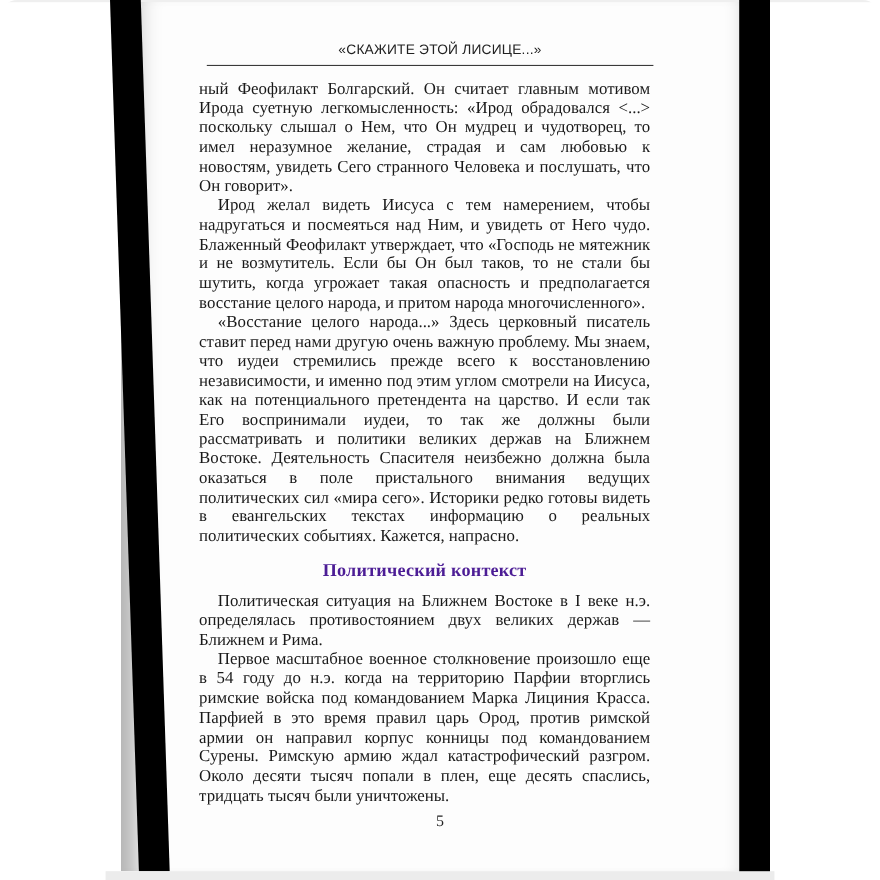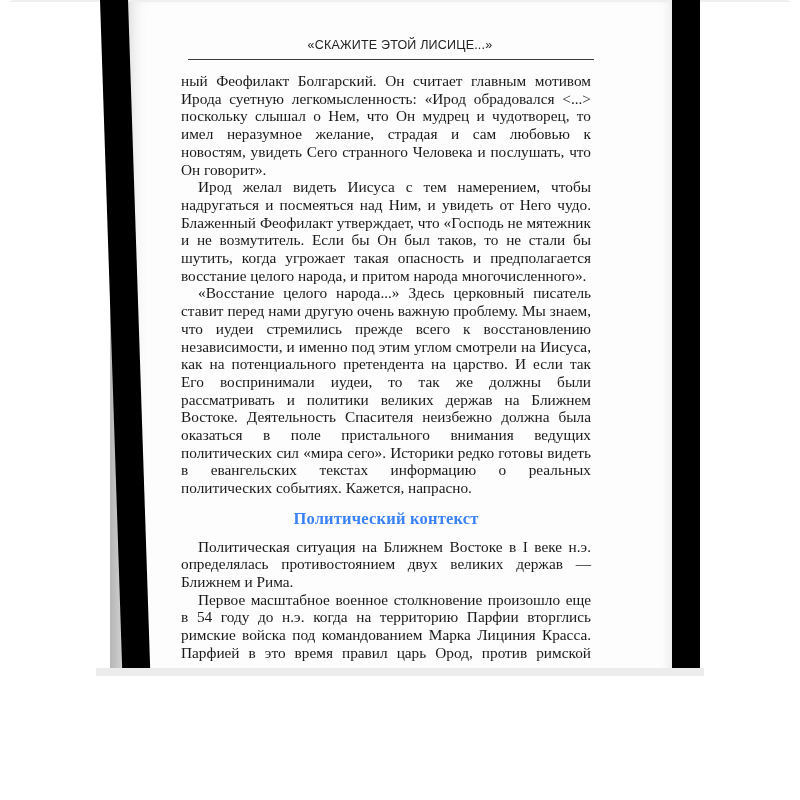--- a/index.html
+++ b/index.html
@@ -5,21 +5,21 @@
   html, body {
     margin: 0;
     padding: 0;
     width: 800px;
     height: 800px;
     background: #ffffff;
   }
   .scene {
     position: relative;
     width: 800px;
-    height: 676px;
+    height: 800px;
     background: #ffffff;
     overflow: hidden;
     font-family: "Liberation Serif", serif;
     border-radius: 16px;
   }
   .edge-strip-top {
     position: absolute;
     top: 0; left: 0;
     width: 100%; height: 2px;
     background: #efefef;
@@ -84,21 +84,21 @@
   }
   .paras-lead p.para:first-child {
     text-indent: 0;
   }
   .section-heading {
     font-size: 16.5px;
     font-weight: 700;
     text-align: center;
     margin: 13px 0 10px 0;
     letter-spacing: 0.2px;
-    color: #3b82f6;
+    color: #4c1d95;
   }
   .page-number {
     position: absolute;
     top: 737px; left: 0;
     width: 100%;
     text-align: center;
     font-size: 14.5px;
     color: #222222;
   }
 </style>

